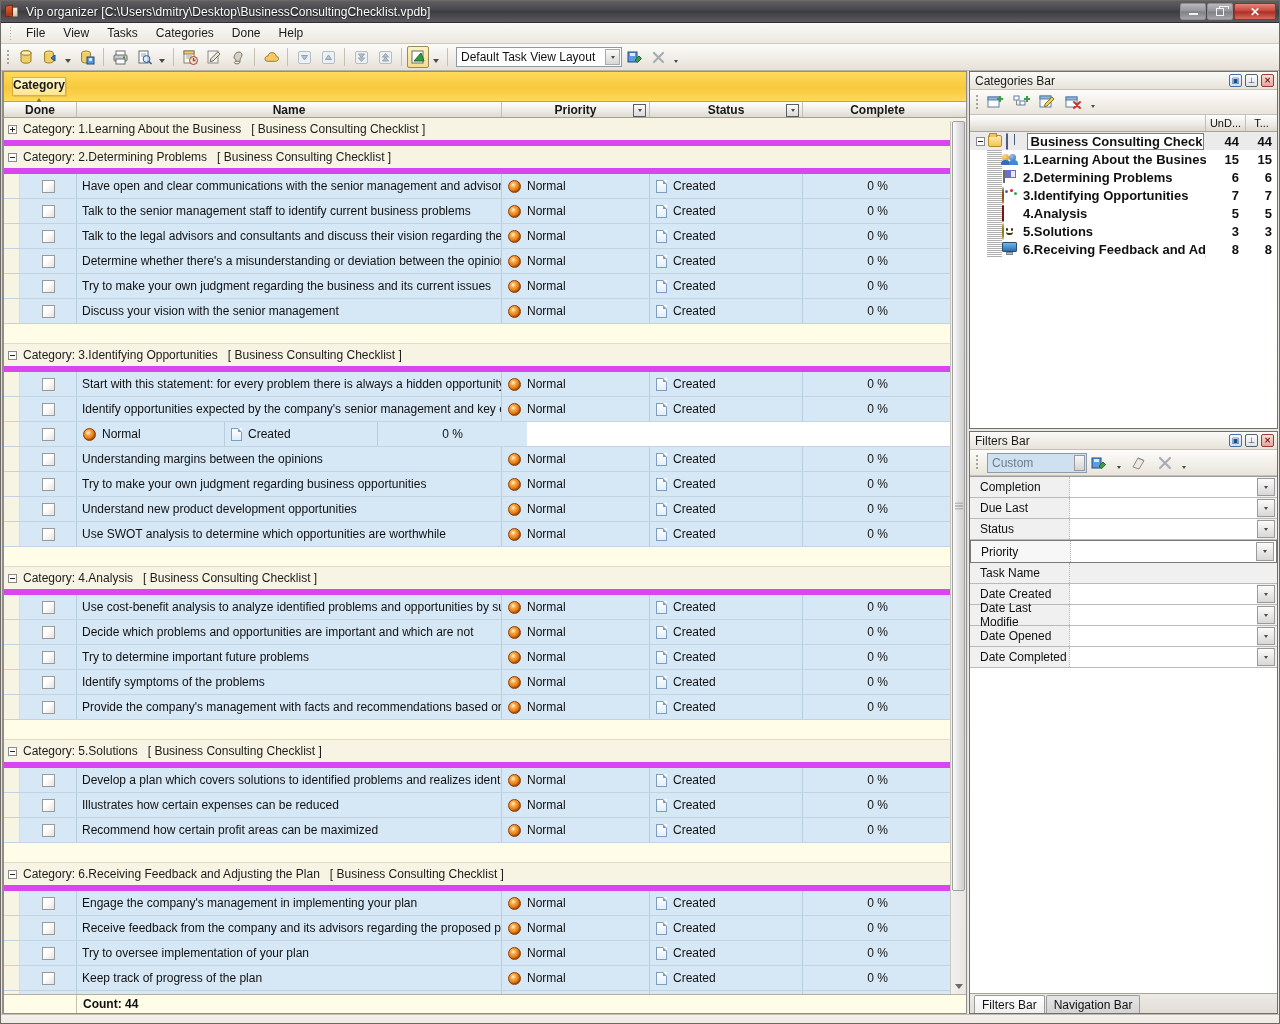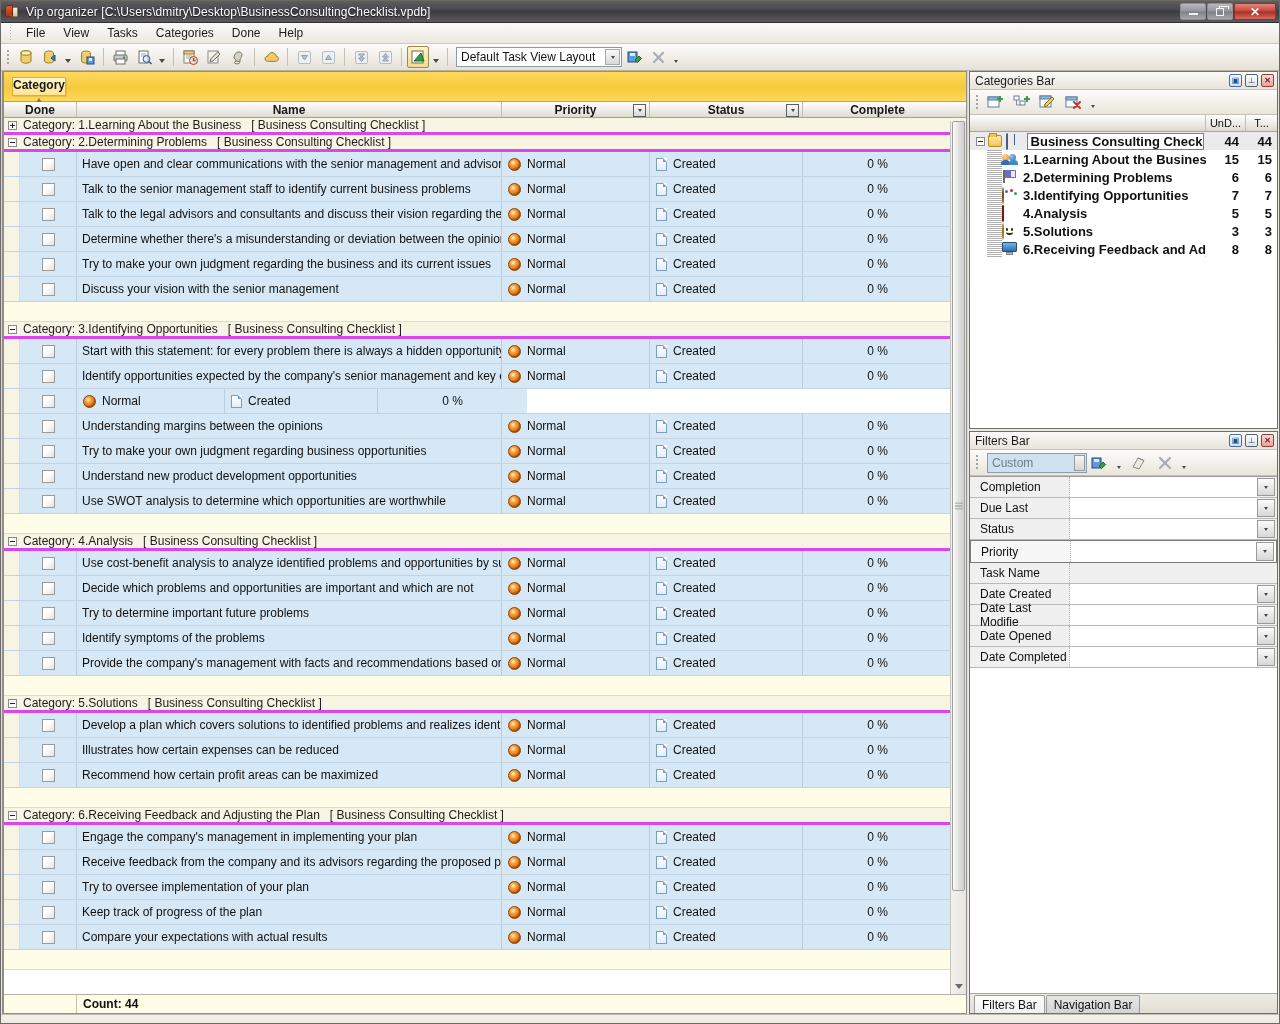--- a/index.html
+++ b/index.html
@@ -186,23 +186,23 @@
   .c-stat { width: 153px; }
   .c-comp { width: 149px; border-right:none;text-align:right; }
 
   .grid-scroll {
     flex: 1 1 auto; position: relative; overflow: hidden;
     background: #ffffff;
   }
   .grid-inner { position: relative; }
 
   .cat-row {
-    height: 17px; display:flex; align-items:center;
+    height: 28px; display:flex; align-items:center;
     background: #f7f4e3;
-    border-bottom: 3px solid #d946ef;
+    border-bottom: 6px solid #d946ef;
     font-size: 12px; color:#1c1c1c;
     padding-left: 4px;
   }
   .exp-box {
     width: 9px; height: 9px; border:1px solid #8a8a8a; background:#fdfdfd;
     position:relative; margin-right: 6px; flex:0 0 auto;
   }
   .exp-box:before{content:"";position:absolute;left:1px;top:3px;width:5px;height:1px;background:#262626;}
   .exp-box.collapsed:after{content:"";position:absolute;left:3px;top:1px;width:1px;height:5px;background:#262626;}
   .cat-label { white-space:nowrap; }

